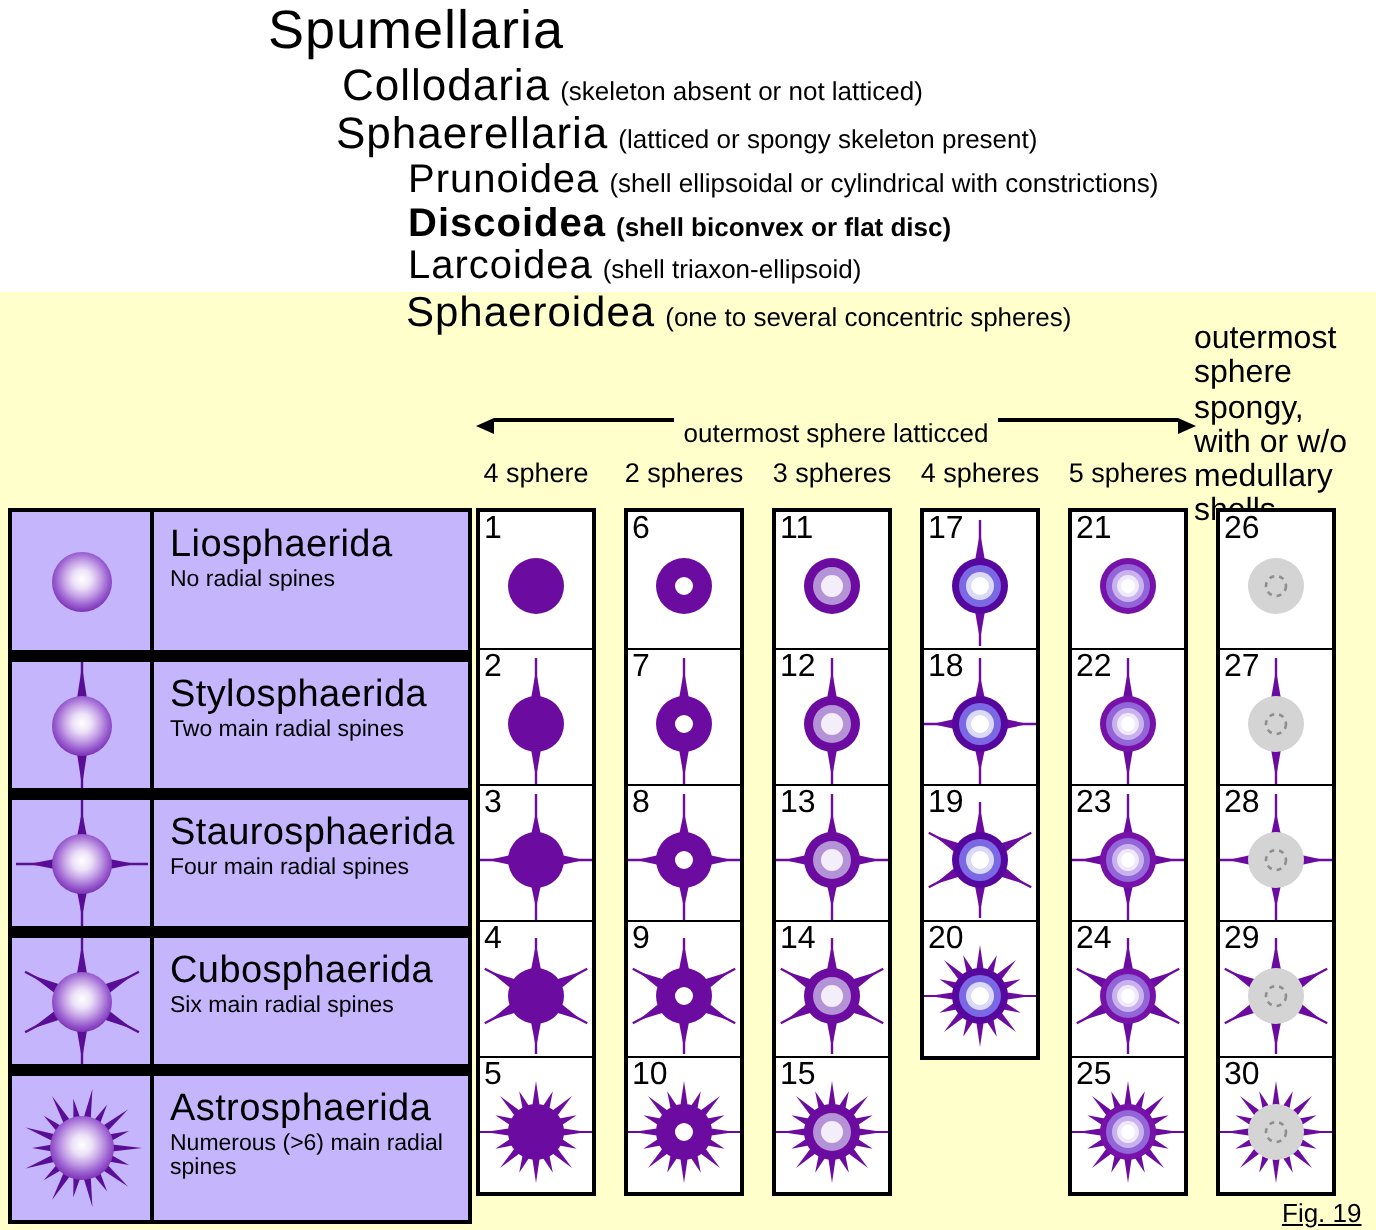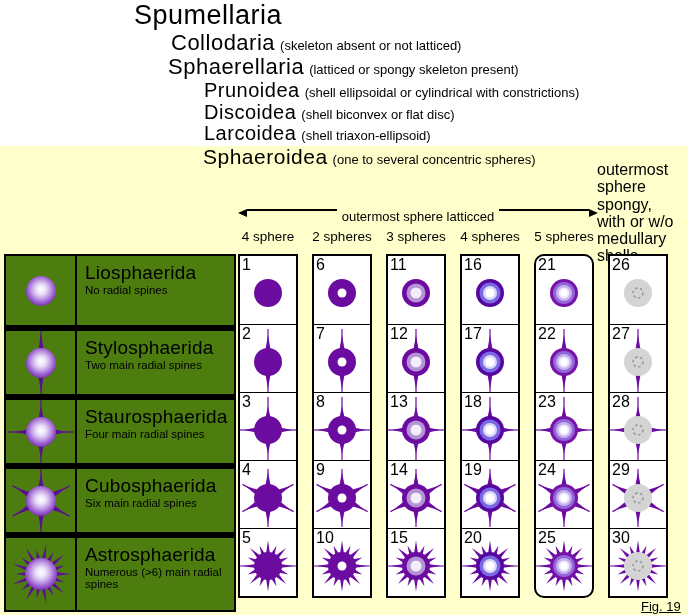--- a/index.html
+++ b/index.html
@@ -8,21 +8,21 @@
   .yellow-bg{position:absolute;left:0;top:146px;width:688px;height:469px;background:#ffffcc;}
 
   
   .tax{position:absolute;white-space:nowrap;}
   .tax .nm{letter-spacing:.5px;}
   .tax .nt{font-size:13px;margin-left:5px;}
   .tax-title{left:134px;top:0px;font-size:27px;}
   .tax-l1a{left:171px;top:30px;font-size:22px;}
   .tax-l1b{left:168px;top:54px;font-size:22px;}
   .tax-l2a{left:204px;top:79px;font-size:20px;}
-  .tax-l2b{left:204px;top:101px;font-size:20px;}
+  .tax-l2b{left:204px;top:101px;font-size:20px;font-weight:bold;}
   .tax-l2c{left:204px;top:122px;font-size:20px;}
   .tax-l2d{left:203px;top:145px;font-size:21px;}
 
   
   .spongy-hd{position:absolute;left:597px;top:161px;width:91px;
              font-size:16px;line-height:1.08;white-space:pre-line;}
 
   
   .arrow-row{position:absolute;left:238px;top:209px;width:360px;height:14px;
              display:flex;align-items:flex-start;}
@@ -30,21 +30,21 @@
             border-right:9px solid #000;}
   .arr-right{width:0;height:0;border-top:4px solid transparent;border-bottom:4px solid transparent;
              border-left:9px solid #000;}
   .arr-line{flex:1;height:2px;background:#000;}
   .arr-label{font-size:13px;padding:0 5px;white-space:nowrap;}
 
   .col-header{position:absolute;top:229px;transform:translateX(-50%);font-size:13.5px;white-space:nowrap;}
 
   
   .left-panel{position:absolute;left:4px;top:254px;width:232px;height:358px;
-              border:2px solid #000;box-sizing:border-box;background:#4d7c0f;
+              border:2px solid #000;box-sizing:border-box;background:#c4b5fd;
               display:flex;flex-direction:column;}
   .lp-row{display:flex;height:69px;box-sizing:border-box;}
   .lp-row + .lp-row{border-top:6px solid #000000;}
   .lp-row.last{flex:1;height:auto;}
   .lp-icon{width:71px;border-right:2px solid #000;box-sizing:border-box;
            display:flex;align-items:center;justify-content:center;}
   .lp-name{flex:1;padding:6px 2px 0 8px;}
   .lp-name .nm{font-size:19px;letter-spacing:.2px;line-height:1.15;}
   .lp-name .ds{font-size:11.5px;line-height:1.1;}
 
@@ -443,29 +443,20 @@
             <path d="M 35.071067811865476 46.89949493661166 L 46.03122292025696 55.031222920256965 L 37.89949493661166 44.071067811865476 Z" fill="#6c0ba0"></path>
             <path d="M 38.321187525405264 43.43996025340365 L 48.32534971524831 45.41903551203197 L 39.851921254865616 39.7444421233585 Z" fill="#6c0ba0"></path>
             <circle cx="28" cy="37" r="14" fill="#6c0ba0"></circle>
             <circle cx="28" cy="37" r="9.5" fill="#b493d6"></circle>
             <circle cx="28" cy="37" r="5.5" fill="#f3eefa"></circle>
           </svg>
         </div>
       </div>
       <div class="gcol" style="left: 460px; top: 254px;">
         <div class="gcell">
-          <span class="cell-num">16</span>
-          <svg width="56" height="67" viewBox="0 0 56 67">
-            <circle cx="28" cy="37" r="14" fill="#56089e"></circle>
-            <circle cx="28" cy="37" r="10.5" fill="#7a68e4"></circle>
-            <circle cx="28" cy="37" r="7" fill="#dadaf8"></circle>
-            <circle cx="28" cy="37" r="4.5" fill="#ffffff"></circle>
-          </svg>
-        </div>
-        <div class="gcell">
           <span class="cell-num">17</span>
           <svg width="56" height="67" viewBox="0 0 56 67">
             <path d="M 30.6 25 L 28 10 L 25.4 25 Z" fill="#6c0ba0"></path>
             <line x1="28" y1="23" x2="28.000000000000004" y2="4" stroke="#6c0ba0" stroke-width="1.2"></line>
             <path d="M 25.399999999999995 49 L 27.999999999999996 64 L 30.599999999999998 49 Z" fill="#6c0ba0"></path>
             <line x1="27.999999999999996" y1="51" x2="27.999999999999993" y2="70" stroke="#6c0ba0" stroke-width="1.2"></line>
             <circle cx="28" cy="37" r="14" fill="#56089e"></circle>
             <circle cx="28" cy="37" r="10.5" fill="#7a68e4"></circle>
             <circle cx="28" cy="37" r="7" fill="#dadaf8"></circle>
             <circle cx="28" cy="37" r="4.5" fill="#ffffff"></circle>
@@ -530,21 +521,21 @@
             <path d="M 30.74444212335851 48.85192125486562 L 36.41903551203198 57.32534971524831 L 34.439960253403655 47.32118752540526 Z" fill="#6c0ba0"></path>
             <path d="M 35.071067811865476 46.89949493661166 L 46.03122292025696 55.031222920256965 L 37.89949493661166 44.071067811865476 Z" fill="#6c0ba0"></path>
             <path d="M 38.321187525405264 43.43996025340365 L 48.32534971524831 45.41903551203197 L 39.851921254865616 39.7444421233585 Z" fill="#6c0ba0"></path>
             <circle cx="28" cy="37" r="14" fill="#56089e"></circle>
             <circle cx="28" cy="37" r="10.5" fill="#7a68e4"></circle>
             <circle cx="28" cy="37" r="7" fill="#dadaf8"></circle>
             <circle cx="28" cy="37" r="4.5" fill="#ffffff"></circle>
           </svg>
         </div>
       </div>
-      <div class="gcol" style="left: 534px; top: 254px; border-radius: 10px;">
+      <div class="gcol" style="left: 534px; top: 254px;">
         <div class="gcell">
           <span class="cell-num">21</span>
           <svg width="56" height="67" viewBox="0 0 56 67">
             <circle cx="28" cy="37" r="14" fill="#7712a8"></circle>
             <circle cx="28" cy="37" r="11" fill="#9265d8"></circle>
             <circle cx="28" cy="37" r="8" fill="#c9b2ee"></circle>
             <circle cx="28" cy="37" r="5.5" fill="#efe9fc"></circle>
             <circle cx="28" cy="37" r="3.5" fill="#ffffff"></circle>
           </svg>
         </div>

